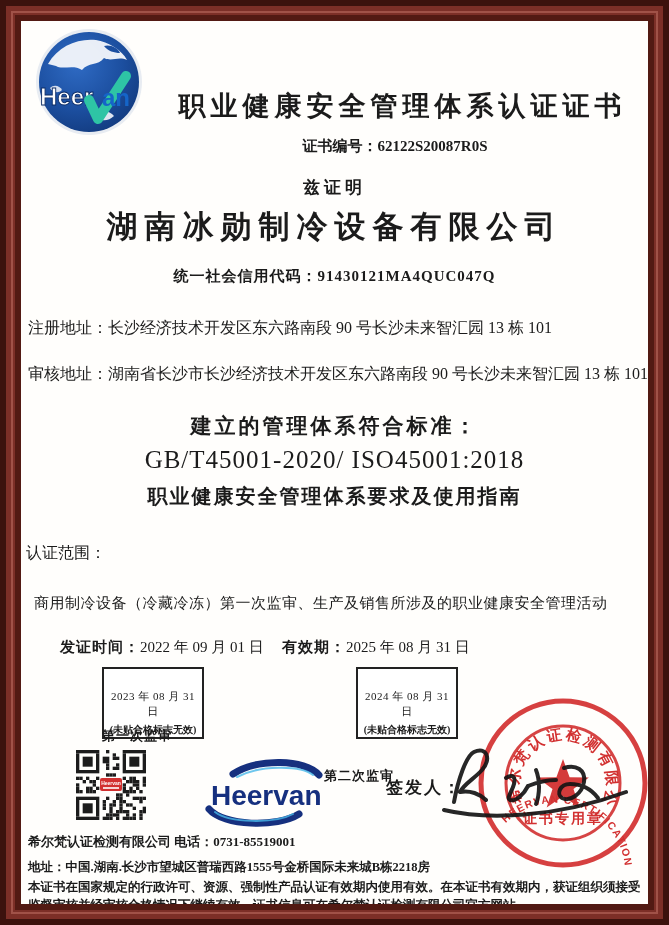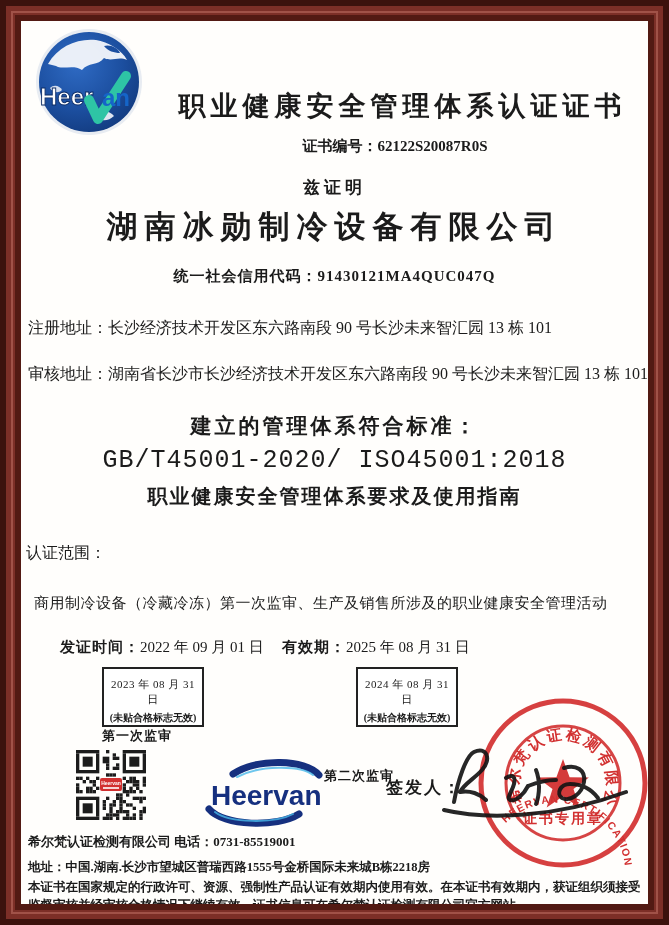--- a/index.html
+++ b/index.html
@@ -15,30 +15,30 @@
   .ctr{left:0;width:669px;text-align:center;}
 
   .title{top:88px;left:150px;width:505px;text-align:center;font-size:27px;font-weight:bold;letter-spacing:5px;}
   .certno{top:137px;left:150px;width:490px;text-align:center;font-size:15px;font-weight:bold;}
   .certify{top:176px;font-size:17px;font-weight:bold;letter-spacing:4px;}
   .company{top:206px;font-size:31px;font-weight:bold;letter-spacing:7px;}
   .credit{top:267px;font-size:15px;font-weight:bold;letter-spacing:1px;}
   .addr1{top:318px;left:28px;width:625px;font-size:16px;}
   .addr2{top:364px;left:28px;width:635px;font-size:16px;}
   .stdhead{top:412px;font-size:21px;font-weight:bold;letter-spacing:3px;}
-  .stdcode{top:446px;font-size:25px;letter-spacing:1px;font-family:Liberation Mono, monospace;}
+  .stdcode{top:446px;font-size:25px;letter-spacing:1px;}
   .stdname{top:483px;font-size:20px;font-weight:bold;letter-spacing:2px;}
   .scopelab{top:543px;left:26px;font-size:16px;}
   .scopetxt{top:594px;left:34px;width:620px;font-size:15px;letter-spacing:0.5px;}
 
   .issue{top:638px;left:60px;font-size:15px;}
   .expiry{top:638px;left:282px;font-size:15px;}
   .dlabel{font-weight:bold;letter-spacing:1px;}
 
-  .auditbox{width:98px;height:48px;border:2px solid #222;text-align:center;padding-top:8px;background:#fff;}
+  .auditbox{width:98px;height:48px;border:2px solid #222;text-align:center;padding-top:20px;background:#fff;}
   .auditbox .d{font-size:11px;letter-spacing:0.5px;}
   .auditbox .n{font-size:10px;font-weight:bold;margin-top:4px;}
   .box1{top:667px;left:102px;}
   .box2{top:667px;left:324px;margin-left:32px;}
   .cap{top:727px;width:102px;text-align:left;font-size:13px;font-weight:bold;letter-spacing:1px;}
   .cap1{left:102px;} .cap2{left:324px;margin-top:40px;}
 
   .qr{top:750px;left:76px;width:70px;height:70px;}
   .blogo{top:756px;left:203px;width:124px;height:74px;}
   .issuer{top:776px;left:386px;font-size:17px;font-weight:bold;letter-spacing:2px;}

